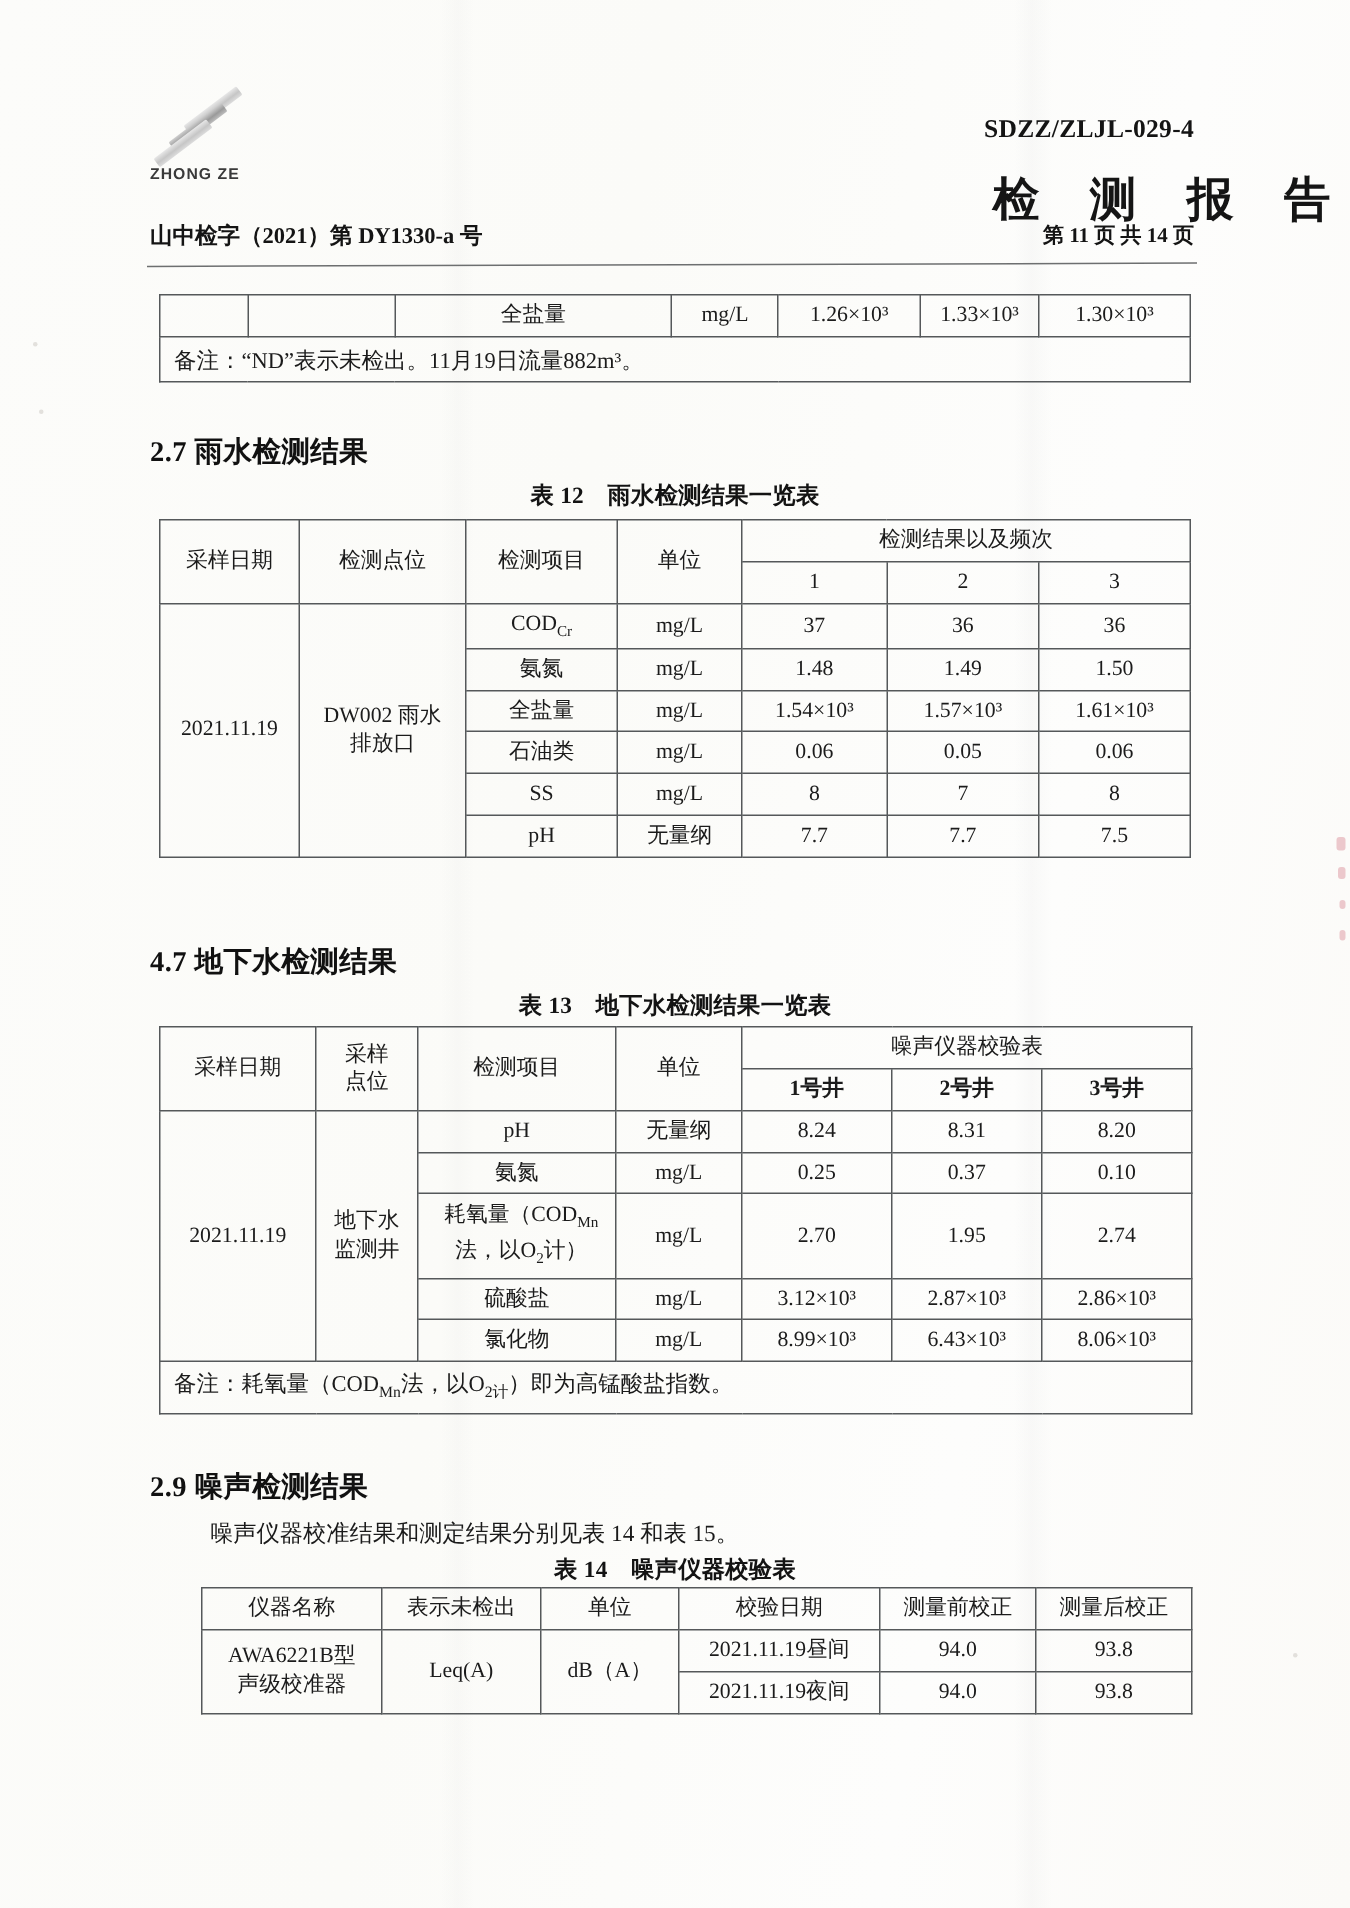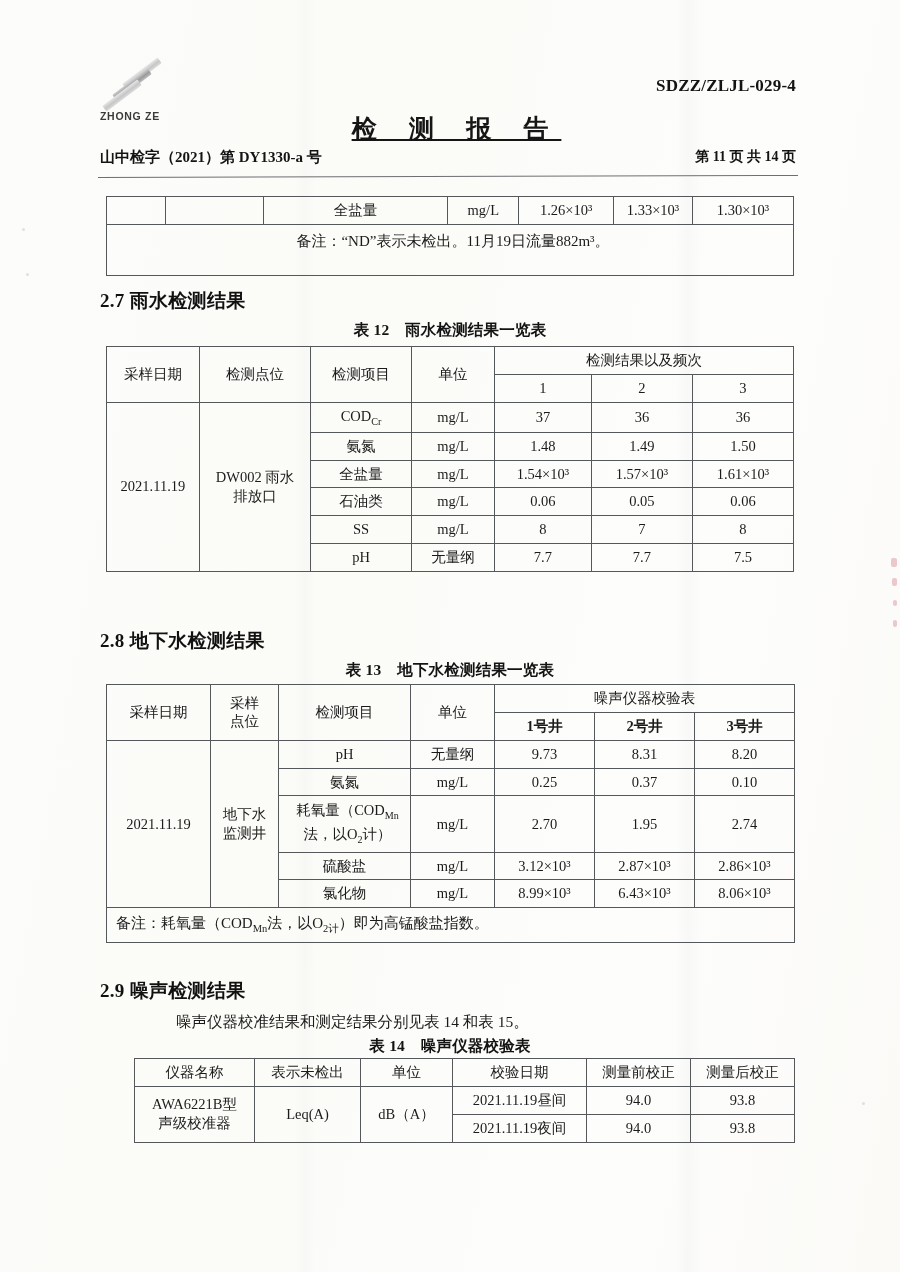--- a/index.html
+++ b/index.html
@@ -70,26 +70,25 @@
   }
 
   .doc-code {
     position: absolute; right: 104px; top: 76px;
     font-family: "Liberation Serif", serif;
     font-size: 17px; font-weight: 700; letter-spacing: .2px;
     color: #141414;
   }
   .report-title {
     position: absolute; left: 0; right: 0; top: 112px;
-    text-align: center;
-    font-size: 25px; font-weight: 700;
+    text-align: right;
+    font-size: 31px; font-weight: 700;
     letter-spacing: 13px;
     text-indent: 13px;
     color: #151515;
-    text-decoration: underline;
   }
   .report-no {
     position: absolute; left: 100px; top: 148px;
     font-size: 15px; font-weight: 700;
     color: #141414;
   }
   .page-no {
     position: absolute; right: 104px; top: 148px;
     font-size: 14px; font-weight: 700;
     color: #141414;
@@ -126,21 +125,21 @@
 
   .sec-h {
     font-size: 19px; font-weight: 700; color: #111;
     letter-spacing: .3px;
   }
   .tbl-cap {
     font-size: 15.5px; font-weight: 700; text-align: center;
     color: #131313; letter-spacing: .2px;
   }
   .body-text {
-    font-size: 15.5px; color: #1a1a1a; margin-left: 36px;
+    font-size: 15.5px; color: #1a1a1a;
   }
 
   
   .blk { position: absolute; }
   #tbl-top      { left: 106px; top: 196px; }
   #sec-27       { left: 100px; top: 288px; }
   #cap-12       { left: 106px; top: 320px; width: 688px; }
   #tbl-12       { left: 106px; top: 346px; }
   #sec-28       { left: 100px; top: 628px; }
   #cap-13       { left: 106px; top: 660px; width: 688px; }
@@ -200,21 +199,21 @@
           <tr>
             <td></td>
             <td></td>
             <td>全盐量</td>
             <td>mg/L</td>
             <td>1.26×10³</td>
             <td>1.33×10³</td>
             <td>1.30×10³</td>
           </tr>
           <tr>
-            <td class="left" colspan="7" style="padding-top:7px;padding-bottom:24px;font-size:15px;text-align:center;">备注：“ND”表示未检出。11月19日流量882m³。</td>
+            <td class="left" colspan="7" style="padding-top:7px;padding-bottom:3px;font-size:15px;">备注：“ND”表示未检出。11月19日流量882m³。</td>
           </tr>
         </tbody>
       </table>
     </div>
 
     <div class="blk sec-h" id="sec-27">2.7 雨水检测结果</div>
     <div class="blk tbl-cap" id="cap-12">表 12　雨水检测结果一览表</div>
 
     <div class="blk" id="tbl-12">
       <table class="doc">
@@ -285,21 +284,21 @@
             <td>pH</td>
             <td>无量纲</td>
             <td>7.7</td>
             <td>7.7</td>
             <td>7.5</td>
           </tr>
         </tbody>
       </table>
     </div>
 
-    <div class="blk sec-h" id="sec-28">2.8 地下水检测结果</div>
+    <div class="blk sec-h" id="sec-28">4.7 地下水检测结果</div>
     <div class="blk tbl-cap" id="cap-13">表 13　地下水检测结果一览表</div>
 
     <div class="blk" id="tbl-13">
       <table class="doc">
         <colgroup>
           <col style="width:104px">
             <col style="width:68px">
             <col style="width:132px">
           <col style="width:84px">
             <col style="width:100px">
@@ -324,21 +323,21 @@
           </tr>
 
           <tr>
             <td rowspan="5">2021.11.19</td>
             <td rowspan="5">
               <span>地下水</span><br>
               <span>监测井</span>
             </td>
             <td>pH</td>
             <td>无量纲</td>
-            <td>9.73</td>
+            <td>8.24</td>
             <td>8.31</td>
             <td>8.20</td>
           </tr>
           <tr>
             <td>氨氮</td>
             <td>mg/L</td>
             <td>0.25</td>
             <td>0.37</td>
             <td>0.10</td>
           </tr>

